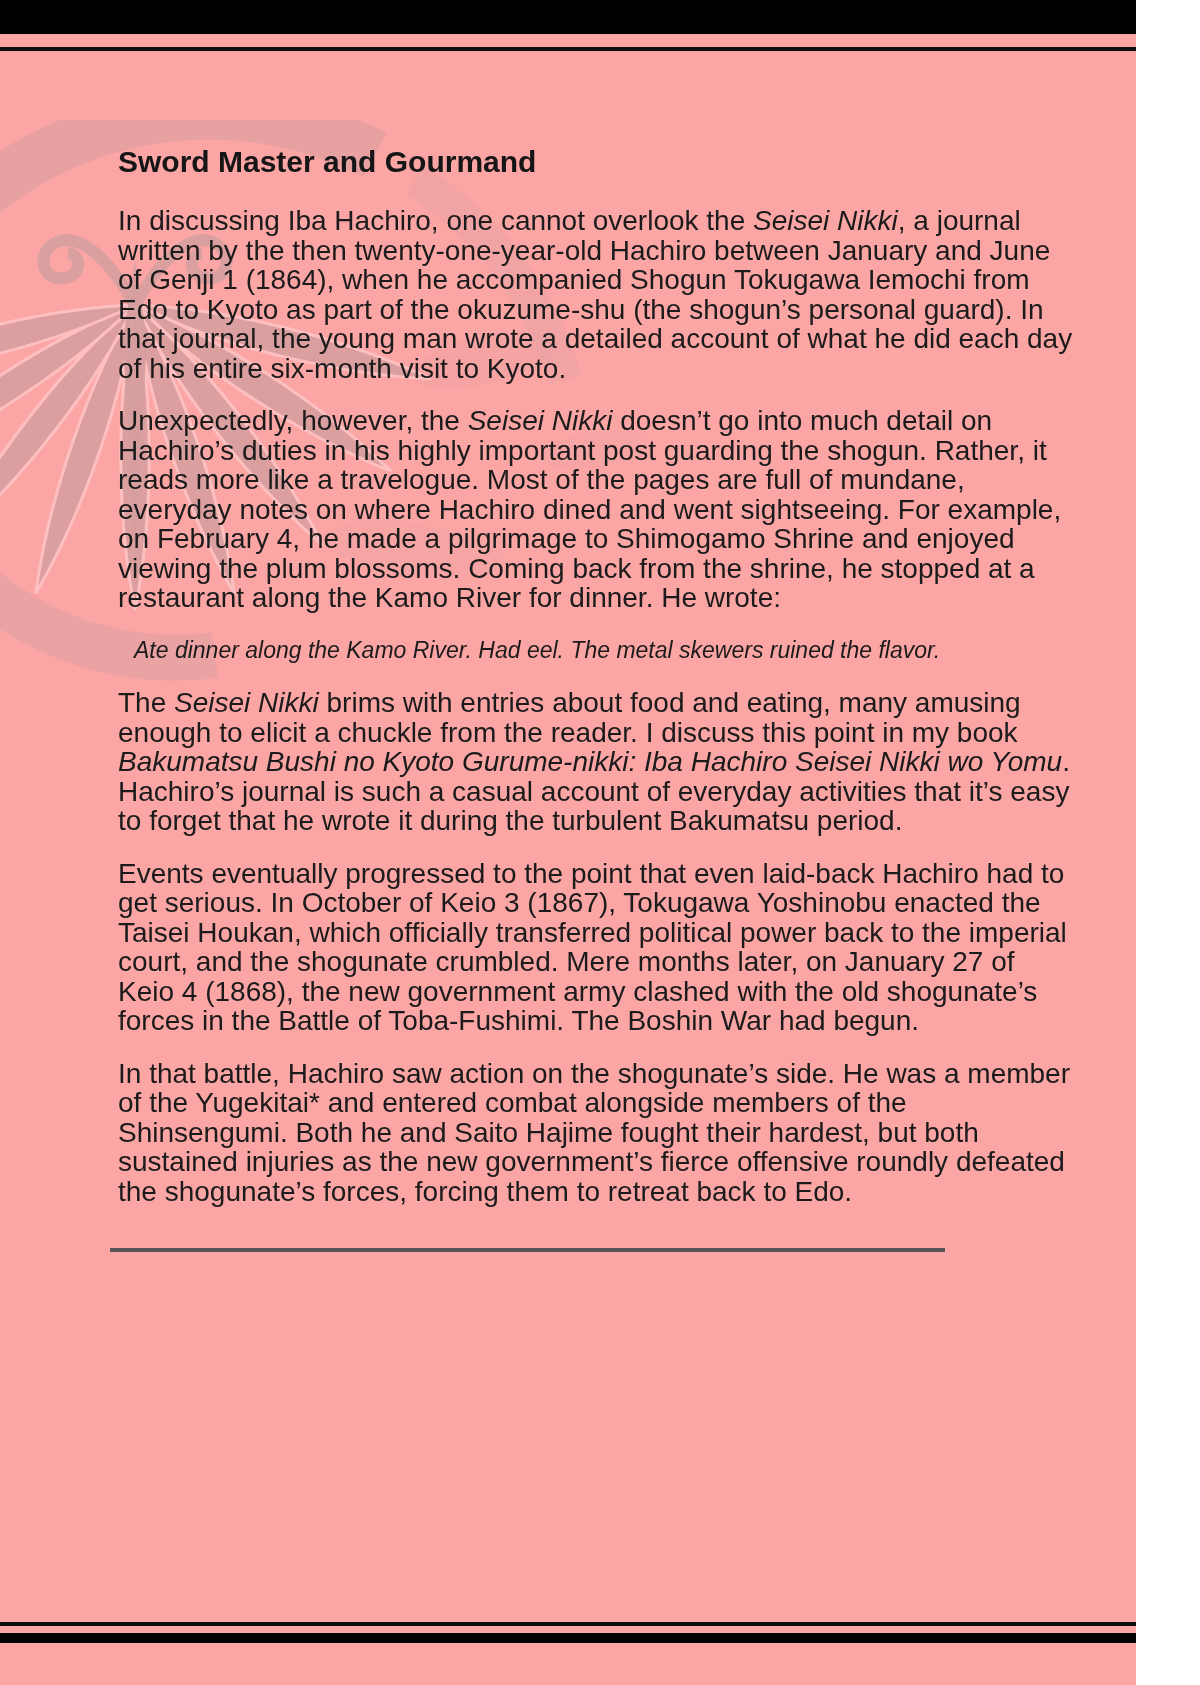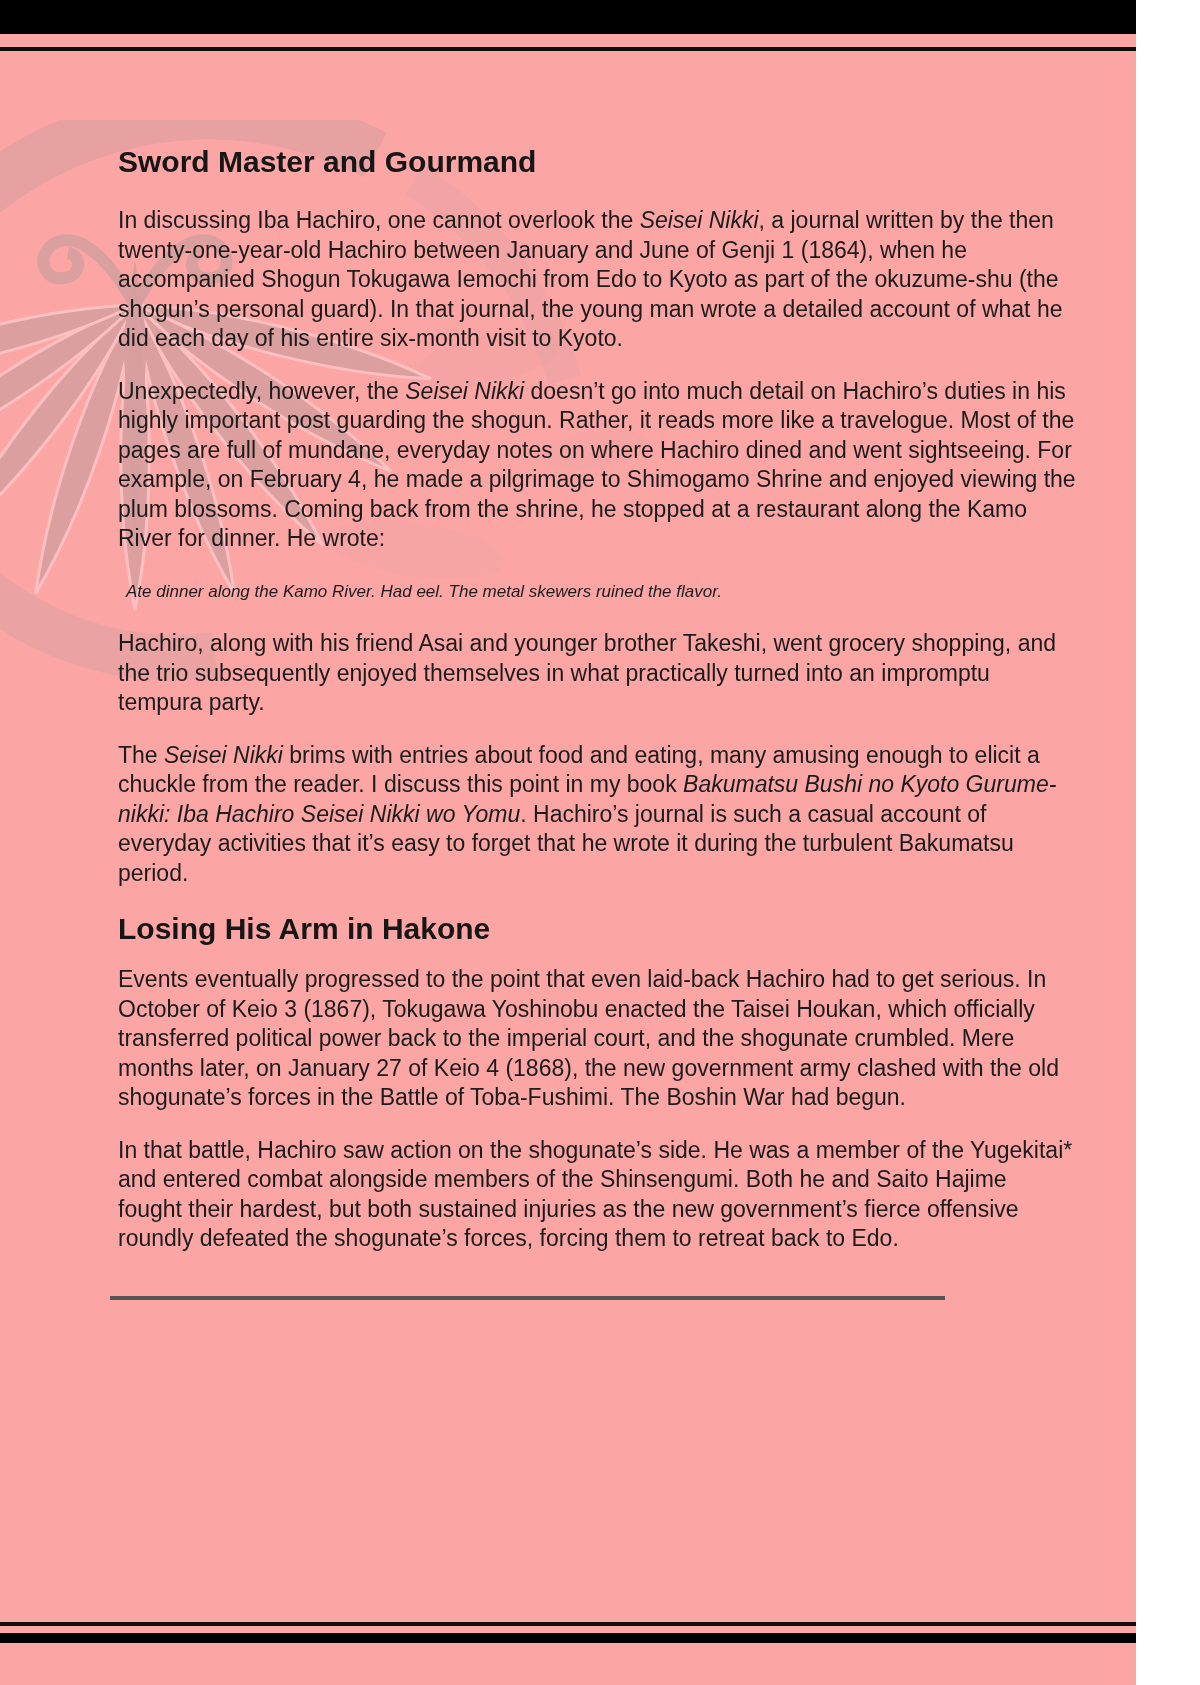--- a/index.html
+++ b/index.html
@@ -35,29 +35,29 @@
   }
   .section-heading {
     font-size: 30px;
     line-height: 36px;
     font-weight: bold;
     margin: 0 0 26px 0;
     color: #161616;
   }
   .section-heading.second { margin: 3px 0 18px 0; }
   .body-para {
-    font-size: 23px;
+    font-size: 28px;
     line-height: 29.5px;
     margin: 0 0 23px 0;
     text-align: left;
   }
   .quote-para {
-    font-size: 17px;
+    font-size: 23px;
     line-height: 29.5px;
-    margin: 0 0 23px 8px;
+    margin: 0 0 23px 16px;
     font-style: italic;
   }
   .body-para em { font-style: italic; }
   .footnote-rule {
     border: 0;
     border-top: 4px solid #555555;
     width: 835px;
     margin: 42px 0 0 -8px;
   }
   .footnote {
@@ -110,25 +110,23 @@
     <h1 class="section-heading">Sword Master and Gourmand</h1>
 
     <p class="body-para"><span>In discussing Iba Hachiro, one cannot overlook the </span><em>Seisei Nikki</em><span>, a journal written by the then twenty-one-year-old Hachiro between January and June of Genji 1 (1864), when he accompanied Shogun Tokugawa Iemochi from Edo to Kyoto as part of the okuzume-shu (the shogun’s personal guard). In that journal, the young man wrote a detailed account of what he did each day of his entire six-month visit to Kyoto.</span></p>
 
     <p class="body-para"><span>Unexpectedly, however, the </span><em>Seisei Nikki</em><span> doesn’t go into much detail on Hachiro’s duties in his highly important post guarding the shogun. Rather, it reads more like a travelogue. Most of the pages are full of mundane, everyday notes on where Hachiro dined and went sightseeing. For example, on February 4, he made a pilgrimage to Shimogamo Shrine and enjoyed viewing the plum blossoms. Coming back from the shrine, he stopped at a restaurant along the Kamo River for dinner. He wrote:</span></p>
 
     <p class="quote-para">Ate dinner along the Kamo River. Had eel. The metal skewers ruined the flavor.</p>
 
 
 
-    <p class="body-para">Hachiro, along with his friend Asai and younger brother Takeshi, went grocery shopping, and the trio subsequently enjoyed themselves in what practically turned into an impromptu tempura party.</p>
 
     <p class="body-para"><span>The </span><em>Seisei Nikki</em><span> brims with entries about food and eating, many amusing enough to elicit a chuckle from the reader. I discuss this point in my book </span><em>Bakumatsu Bushi no Kyoto Gurume-nikki: Iba Hachiro Seisei Nikki wo Yomu</em><span>. Hachiro’s journal is such a casual account of everyday activities that it’s easy to forget that he wrote it during the turbulent Bakumatsu period.</span></p>
 
-    <h1 class="section-heading second">Losing His Arm in Hakone</h1>
 
     <p class="body-para">Events eventually progressed to the point that even laid-back Hachiro had to get serious. In October of Keio 3 (1867), Tokugawa Yoshinobu enacted the Taisei Houkan, which officially transferred political power back to the imperial court, and the shogunate crumbled. Mere months later, on January 27 of Keio 4 (1868), the new government army clashed with the old shogunate’s forces in the Battle of Toba-Fushimi. The Boshin War had begun.</p>
 
     <p class="body-para">In that battle, Hachiro saw action on the shogunate’s side. He was a member of the Yugekitai* and entered combat alongside members of the Shinsengumi. Both he and Saito Hajime fought their hardest, but both sustained injuries as the new government’s fierce offensive roundly defeated the shogunate’s forces, forcing them to retreat back to Edo.</p>
 
     <hr class="footnote-rule">
 
 
   </div>
 

